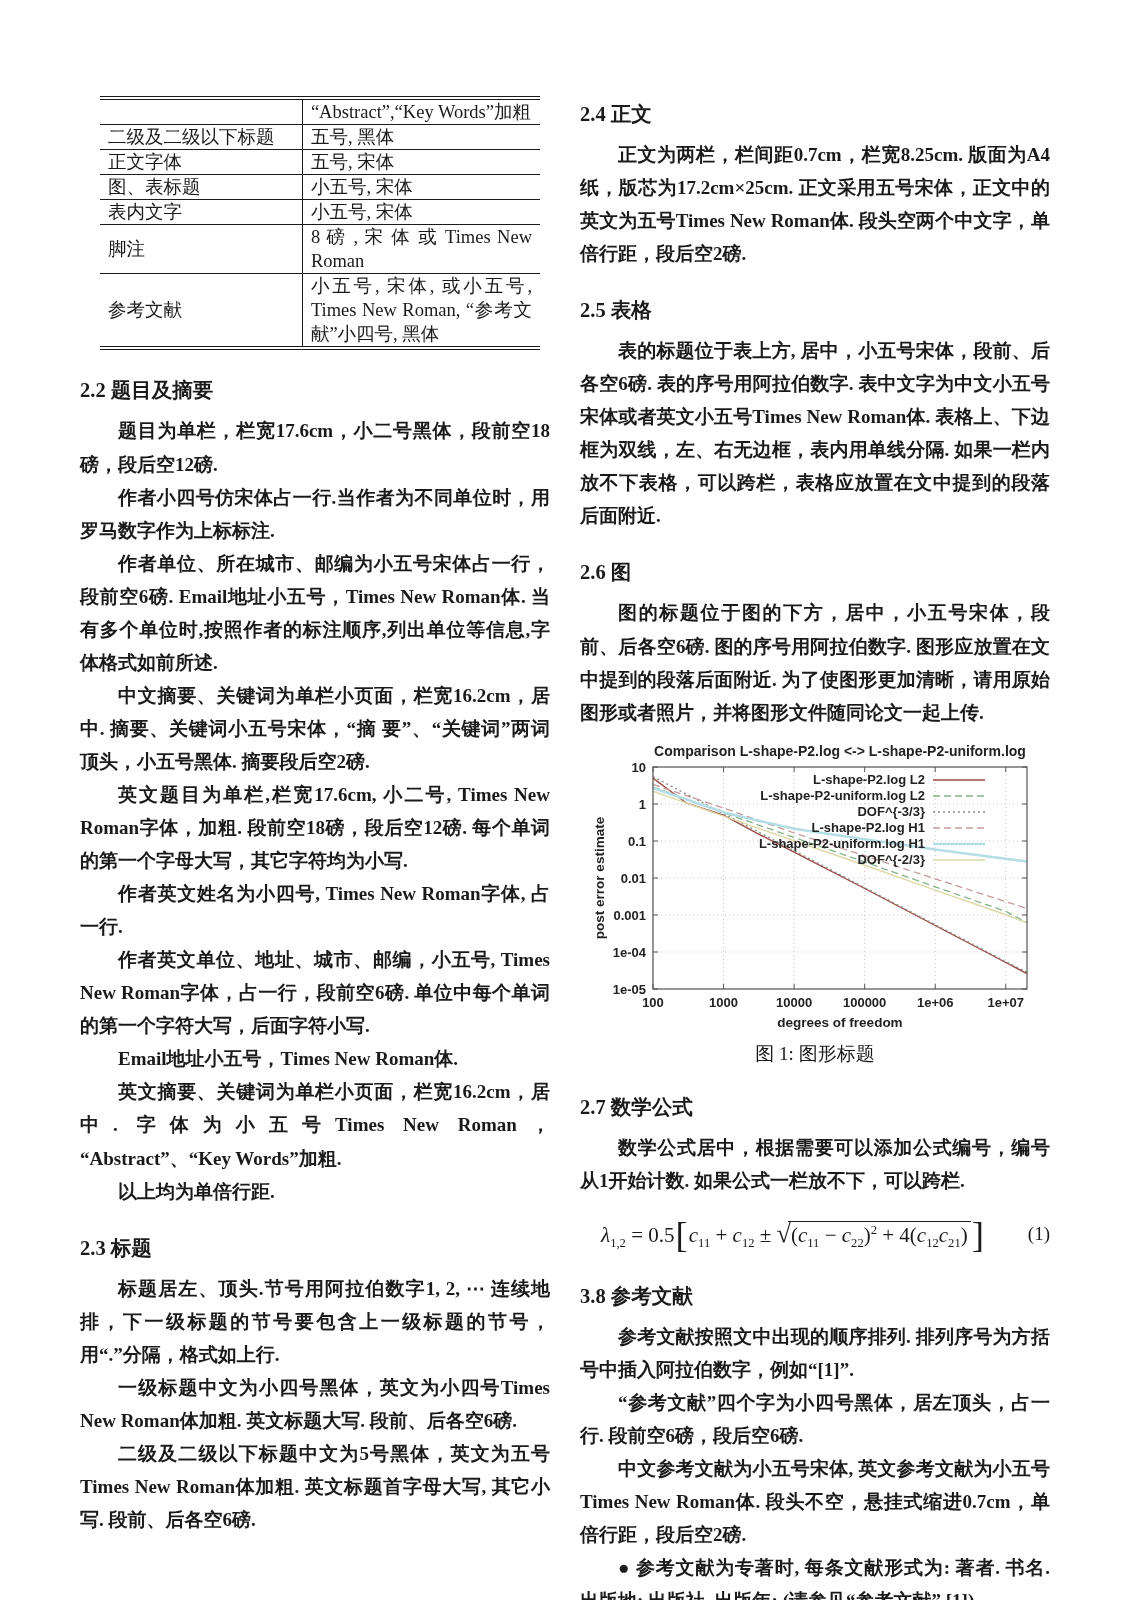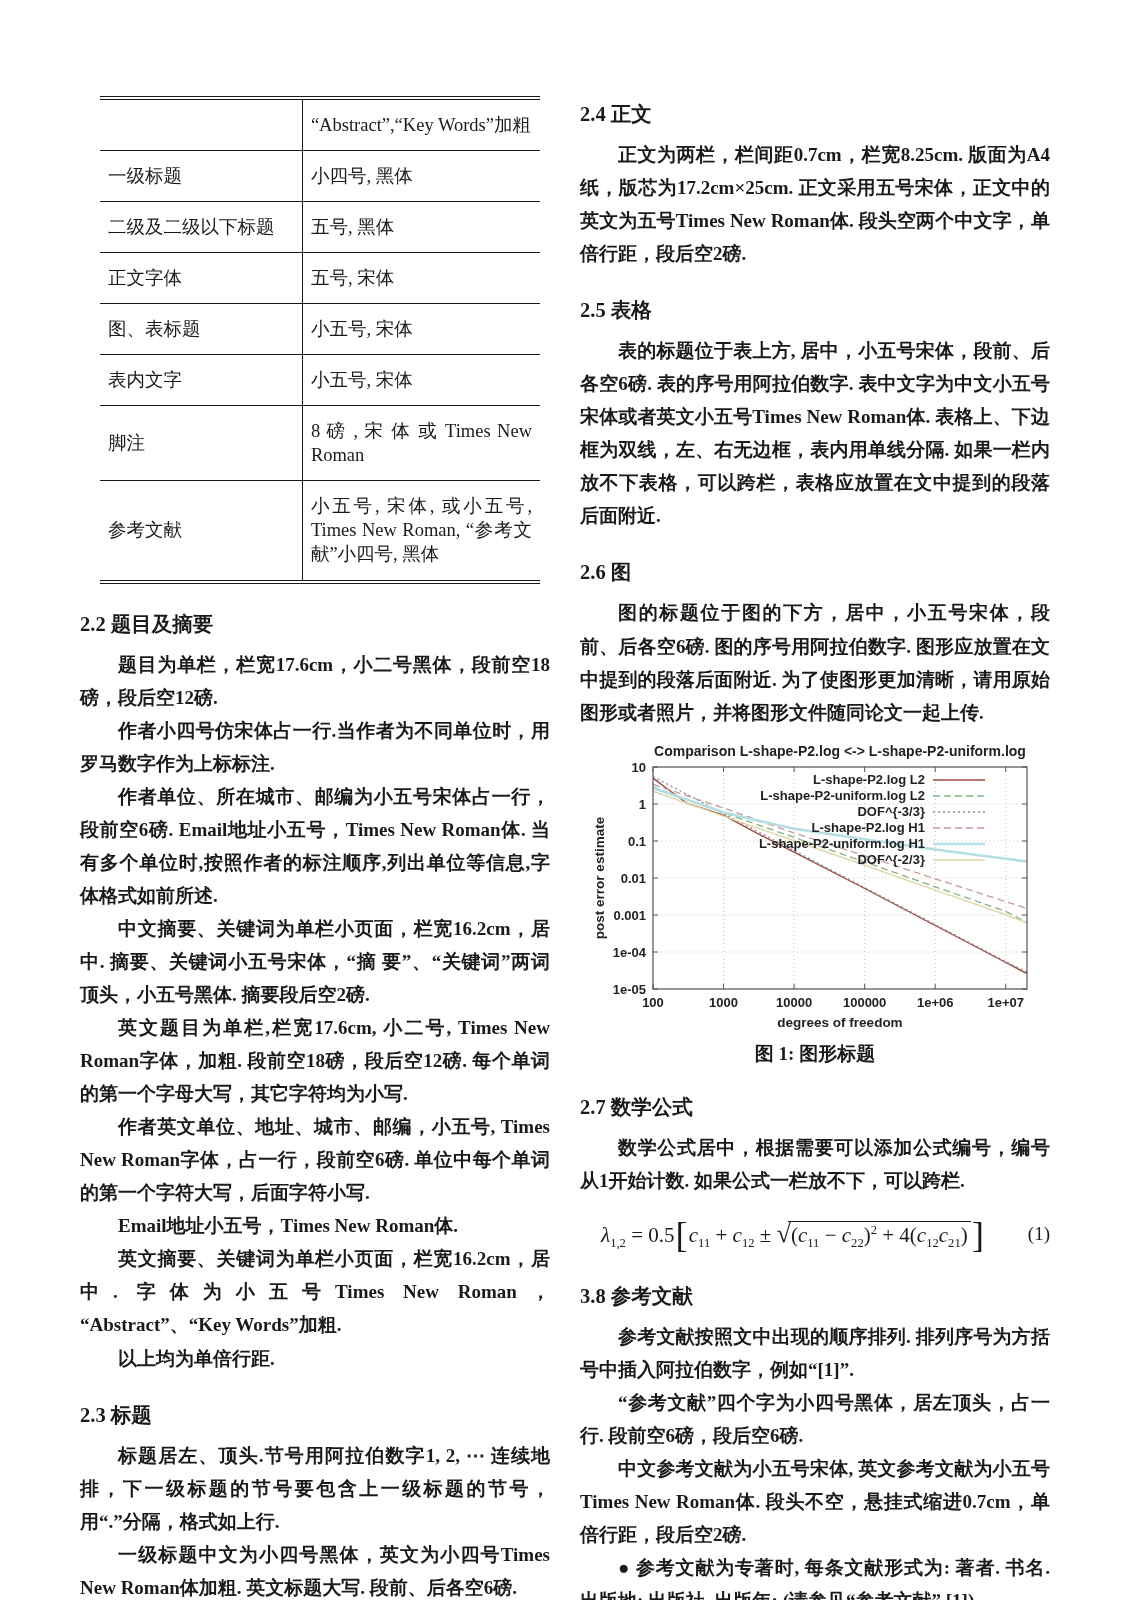--- a/index.html
+++ b/index.html
@@ -4,32 +4,32 @@
 <style>
   html,body{margin:0;padding:0;background:#fff;}
   body{width:1131px;height:1600px;overflow:hidden;position:relative;
        font-family:"Liberation Serif","DejaVu Serif",serif;color:#1a1a1a;}
   .page{position:absolute;left:80px;top:96px;width:970px;display:flex;gap:30px;}
   .col{width:470px;}
   
   .spec-table{width:440px;margin-left:20px;border-collapse:collapse;
               border-top:4px double #1a1a1a;border-bottom:4px double #1a1a1a;
               font-size:18.5px;line-height:1.3;}
-  .spec-table td{border-bottom:1px solid #1a1a1a;padding:13px 8px;vertical-align:middle;}
+  .spec-table td{border-bottom:1px solid #1a1a1a;padding:0 8px;vertical-align:middle;}
   .spec-table tr:last-child td{border-bottom:none;}
   .spec-table td.lab{width:46%;border-right:1px solid #1a1a1a;}
   .spec-table td.val{width:54%;text-align:justify;}
   
   .sec-h{font-weight:bold;font-size:20.5px;margin:26px 0 10px 0;}
   .col-r .sec-h:first-child{margin-top:4px;}
   .para{font-size:19px;line-height:1.74;text-align:justify;margin:0;text-indent:2em;font-weight:bold;}
   
   .figure{margin:14px 0 4px 0;text-align:center;}
   .figure svg{display:block;margin:0 auto;}
-  .fig-caption{font-size:19px;margin-top:2px;text-align:center;font-weight:bold;}
+  .fig-caption{font-size:19px;margin-top:2px;text-align:center;}
   .tick{font-family:"Liberation Sans","DejaVu Sans",sans-serif;font-size:13px;font-weight:bold;fill:#222;}
   .ctitle{font-family:"Liberation Sans","DejaVu Sans",sans-serif;font-size:14px;font-weight:bold;fill:#222;}
   .clabel{font-family:"Liberation Sans","DejaVu Sans",sans-serif;font-size:13.5px;font-weight:bold;fill:#222;}
   
   .formula-row{display:flex;align-items:center;margin:16px 0 10px 0;}
   .formula{flex:1;text-align:center;font-size:21px;white-space:nowrap;font-family:Liberation Serif, serif;}
   .formula .it{font-style:italic;}
   .formula .up{font-style:normal;}
   .formula sub{font-size:60%;line-height:0;}
   .formula sup{font-size:60%;line-height:0;}
@@ -46,24 +46,20 @@
 
   <div class="col col-l">
 
     <table class="spec-table">
       <tbody>
           <tr>
         <td class="lab"></td>
         <td class="val">“Abstract”,“Key Words”加粗</td>
       </tr>
       <tr>
-        <td class="lab">一级标题</td>
-        <td class="val">小四号, 黑体</td>
-      </tr>
-      <tr>
         <td class="lab">二级及二级以下标题</td>
         <td class="val">五号, 黑体</td>
       </tr>
       <tr>
         <td class="lab">正文字体</td>
         <td class="val">五号, 宋体</td>
       </tr>
       <tr>
         <td class="lab">图、表标题</td>
         <td class="val">小五号, 宋体</td>
@@ -82,20 +78,21 @@
       </tr>
     </tbody>
       </table>
 
     <h3 class="sec-h">2.2  题目及摘要</h3>
     <p class="para">题目为单栏，栏宽17.6cm，小二号黑体，段前空18磅，段后空12磅.</p>
     <p class="para">作者小四号仿宋体占一行.当作者为不同单位时，用罗马数字作为上标标注.</p>
     <p class="para">作者单位、所在城市、邮编为小五号宋体占一行，段前空6磅. Email地址小五号，Times New Roman体. 当有多个单位时,按照作者的标注顺序,列出单位等信息,字体格式如前所述.</p>
     <p class="para">中文摘要、关键词为单栏小页面，栏宽16.2cm，居中. 摘要、关键词小五号宋体，“摘 要”、“关键词”两词顶头，小五号黑体. 摘要段后空2磅.</p>
     <p class="para">英文题目为单栏,栏宽17.6cm, 小二号, Times New Roman字体，加粗. 段前空18磅，段后空12磅. 每个单词的第一个字母大写，其它字符均为小写.</p>
+    <p class="para">作者英文姓名为小四号, Times New Roman字体, 占一行.</p>
     <p class="para">作者英文单位、地址、城市、邮编，小五号, Times New Roman字体，占一行，段前空6磅. 单位中每个单词的第一个字符大写，后面字符小写.</p>
     <p class="para">Email地址小五号，Times New Roman体.</p>
     <p class="para">英文摘要、关键词为单栏小页面，栏宽16.2cm，居中. 字体为小五号Times New Roman， “Abstract”、“Key Words”加粗.</p>
     <p class="para">以上均为单倍行距.</p>
 
     <h3 class="sec-h">2.3  标题</h3>
     <p class="para">标题居左、顶头.节号用阿拉伯数字1, 2, ⋯ 连续地排，下一级标题的节号要包含上一级标题的节号，用“.”分隔，格式如上行.</p>
     <p class="para">一级标题中文为小四号黑体，英文为小四号Times New Roman体加粗. 英文标题大写. 段前、后各空6磅.</p>
     <p class="para">二级及二级以下标题中文为5号黑体，英文为五号Times New Roman体加粗. 英文标题首字母大写, 其它小写. 段前、后各空6磅.</p>
 

